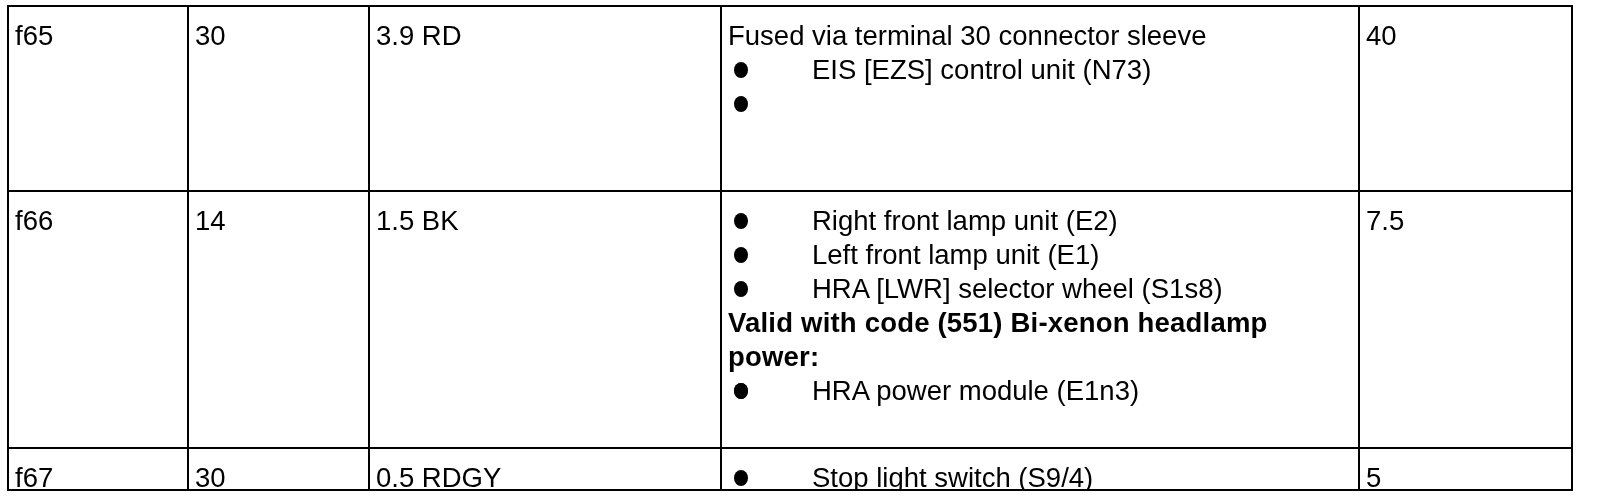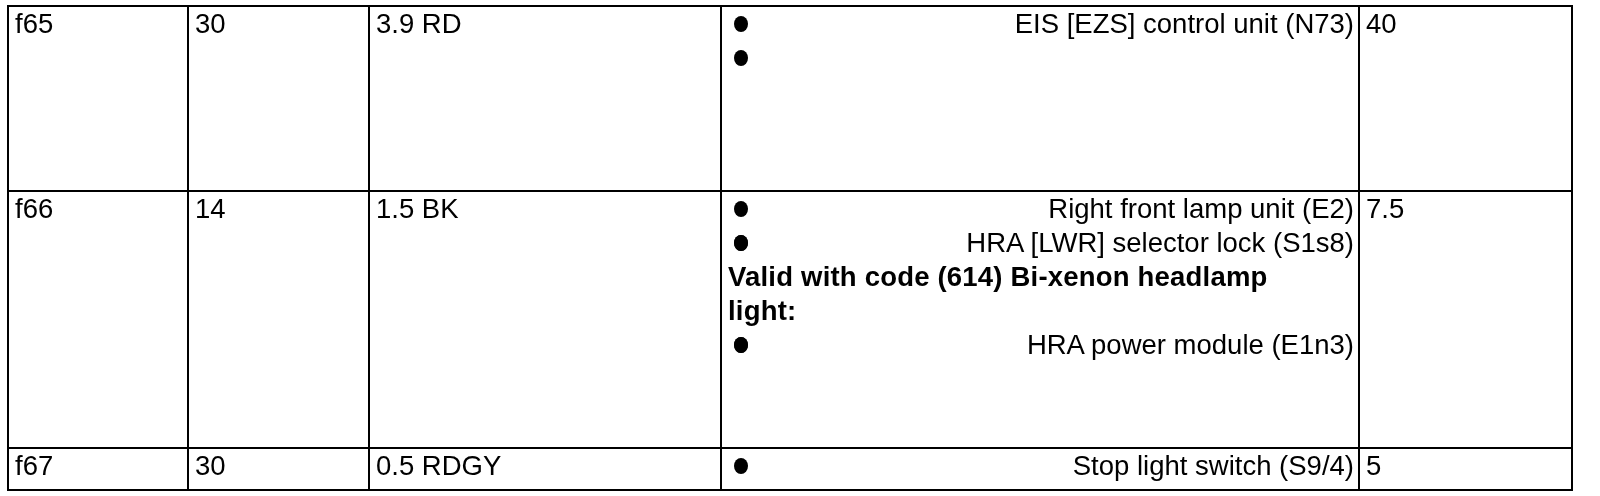--- a/index.html
+++ b/index.html
@@ -25,79 +25,80 @@
     grid-template-columns: 180px 181px 352px 638px 211px;
     grid-template-rows: 185px 257px 40px;
     background: #ffffff;
   }
   .cell {
     border-right: 2px solid #000000;
     border-bottom: 2px solid #000000;
     box-sizing: border-box;
     font-size: 27.5px;
     line-height: 34px;
-    padding: 0 4px 0 6px;
+    padding: 12px 4px 0 6px;
     overflow: hidden;
     vertical-align: top;
   }
   .cell.last-col { border-right: none; }
   .cell.last-row { border-bottom: none; }
   .cell.desc { padding-left: 6px; padding-right: 4px; }
   .seg { position: relative; }
   .seg.plain { padding-left: 0; }
   .seg.bold {
     padding-left: 0;
     font-weight: bold;
     letter-spacing: 0.2px;
   }
-  .seg.bullet { padding-left: 84px; text-align: right; }
+  .seg.bullet { padding-left: 84px; }
   .dot {
     position: absolute;
     left: 6px;
     top: 9px;
     width: 14px;
     height: 16px;
     border-radius: 50%;
     background: #000000;
   }
 </style>
 </head>
 <body>
 
 <div class="page">
   <div class="fuse-table">
 
     <div class="cell">f65</div>
     <div class="cell">30</div>
     <div class="cell">3.9 RD</div>
     <div class="cell desc">
+      <div class="seg plain">Fused via terminal 30 connector sleeve</div>
       <div class="seg bullet">
         <span class="dot"></span><span>EIS [EZS] control unit (N73)</span>
       </div>
       <div class="seg bullet">
         <span class="dot"></span>
       </div>
     </div>
     <div class="cell last-col">40</div>
 
     <div class="cell">f66</div>
     <div class="cell">14</div>
     <div class="cell">1.5 BK</div>
     <div class="cell desc">
       <div class="seg bullet">
         <span class="dot"></span><span>Right front lamp unit (E2)</span>
       </div>
       <div class="seg bullet">
-        <span class="dot"></span>
+        <span class="dot"></span><span>Left front lamp unit (E1)</span>
       </div>
       <div class="seg bullet">
-        <span class="dot"></span><span>HRA [LWR] selector lock (S1s8)</span>
+        <span class="dot"></span><span>HRA [LWR] selector wheel (S1s8)</span>
       </div>
-      <div class="seg bold">Valid with code (614) Bi-xenon headlamp</div>
-      <div class="seg bold">light:</div>
+      <div class="seg bold">Valid with code (551) Bi-xenon headlamp</div>
+      <div class="seg bold">power:</div>
       <div class="seg bullet">
         <span class="dot"></span>
       </div>
       <div class="seg bullet">
         <span class="dot"></span><span>HRA power module (E1n3)</span>
       </div>
     </div>
     <div class="cell last-col">7.5</div>
 
     <div class="cell last-row">f67</div>

